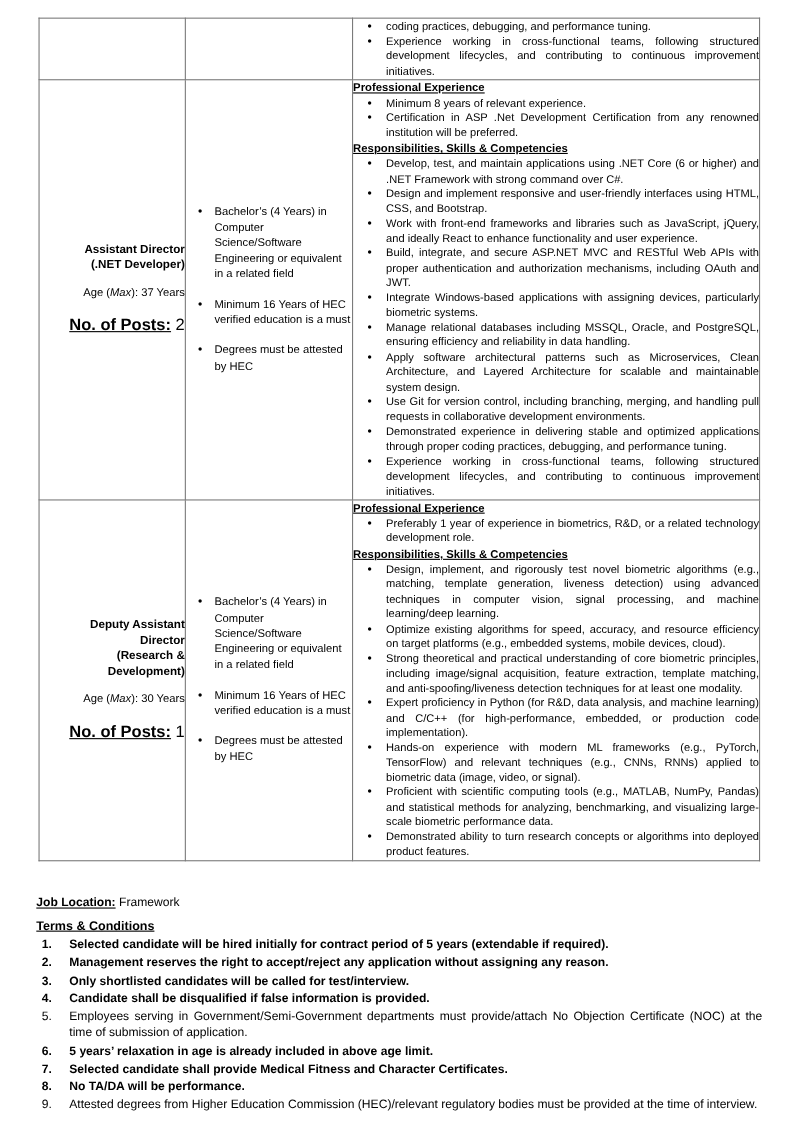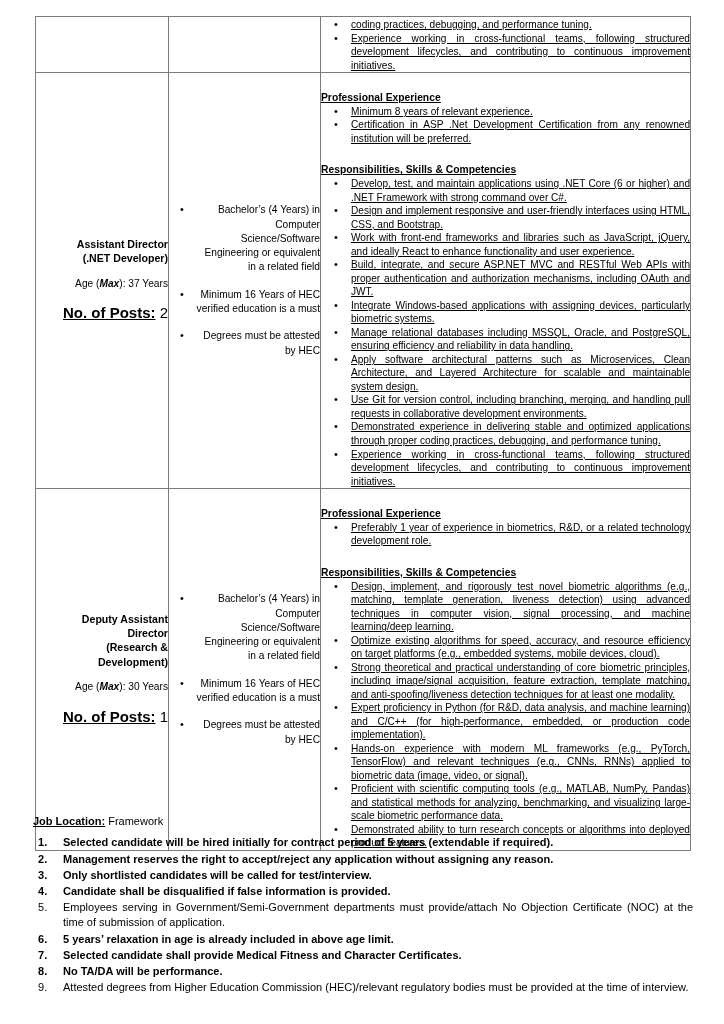--- a/index.html
+++ b/index.html
@@ -51,21 +51,21 @@
   }
   .post-title {
     font-weight: bold;
     font-size: 10.6px;
     line-height: 1.35;
   }
   .post-age {
     margin-top: 11px;
     font-size: 10.2px;
   }
-  .post-age i { font-weight: bold; font-style: italic; margin-top: 36px; }
+  .post-age i { font-weight: normal; font-style: italic; margin-top: 36px; }
   .post-posts {
     margin-top: 11px;
     font-size: 15px;
   }
   .post-posts u { font-weight: bold; text-decoration: underline; }
 
   
   .qual-cell {
     padding: 8px 6px 8px 4px;
     font-size: 10.2px;
@@ -73,43 +73,42 @@
     vertical-align: middle !important;
   }
   ul.qual-list {
     margin: 0;
     padding: 0 0 0 26px;
     list-style: none;
   }
   ul.qual-list li {
     position: relative;
     margin-bottom: 13px;
-    text-align: right;
+    text-align: left;
   }
   ul.qual-list li:last-child { margin-bottom: 0; }
   ul.qual-list li::before {
     content: "\2022";
     position: absolute;
     left: -15px;
     top: -1px;
     font-size: 11px;
   }
 
   
   .detail-cell {
     padding: 2px 6px 3px 6px;
     font-size: 10.1px;
     line-height: 1.34;
-    text-decoration: underline;
   }
   .detail-head {
     font-weight: bold;
     text-decoration: underline;
     font-size: 10.3px;
-    margin: 18px 0 0 0;
+    margin: 1px 0 0 0;
   }
   ul.detail-list {
     margin: 0 0 0 0;
     padding: 0 0 0 30px;
     list-style: none;
   }
   ul.detail-list li {
     position: relative;
     text-align: justify;
     margin: 0 0 0 0;
@@ -284,20 +283,21 @@
       </tr>
 
     </tbody>
   </table>
 
   <div class="bottom">
     <div class="job-location">
       <b>Job Location:</b>
       <span>Framework</span>
     </div>
+    <div class="terms-head">Terms &amp; Conditions</div>
     <ol class="terms-list">
       <li class="nojustify"><span>Selected candidate will be hired initially for contract period of 5 years (extendable if required).</span></li>
       <li class="nojustify"><span>Management reserves the right to accept/reject any application without assigning any reason.</span></li>
       <li class="nojustify"><span>Only shortlisted candidates will be called for test/interview.</span></li>
       <li class="nojustify"><span>Candidate shall be disqualified if false information is provided.</span></li>
       <li><span>Employees serving in Government/Semi-Government departments must provide/attach No Objection Certificate (NOC) at the time of submission of application.</span></li>
       <li class="nojustify"><span>5 years’ relaxation in age is already included in above age limit.</span></li>
       <li class="nojustify"><span>Selected candidate shall provide Medical Fitness and Character Certificates.</span></li>
       <li class="nojustify"><span>No TA/DA will be performance.</span></li>
       <li><span>Attested degrees from Higher Education Commission (HEC)/relevant regulatory bodies must be provided at the time of interview.</span></li>

